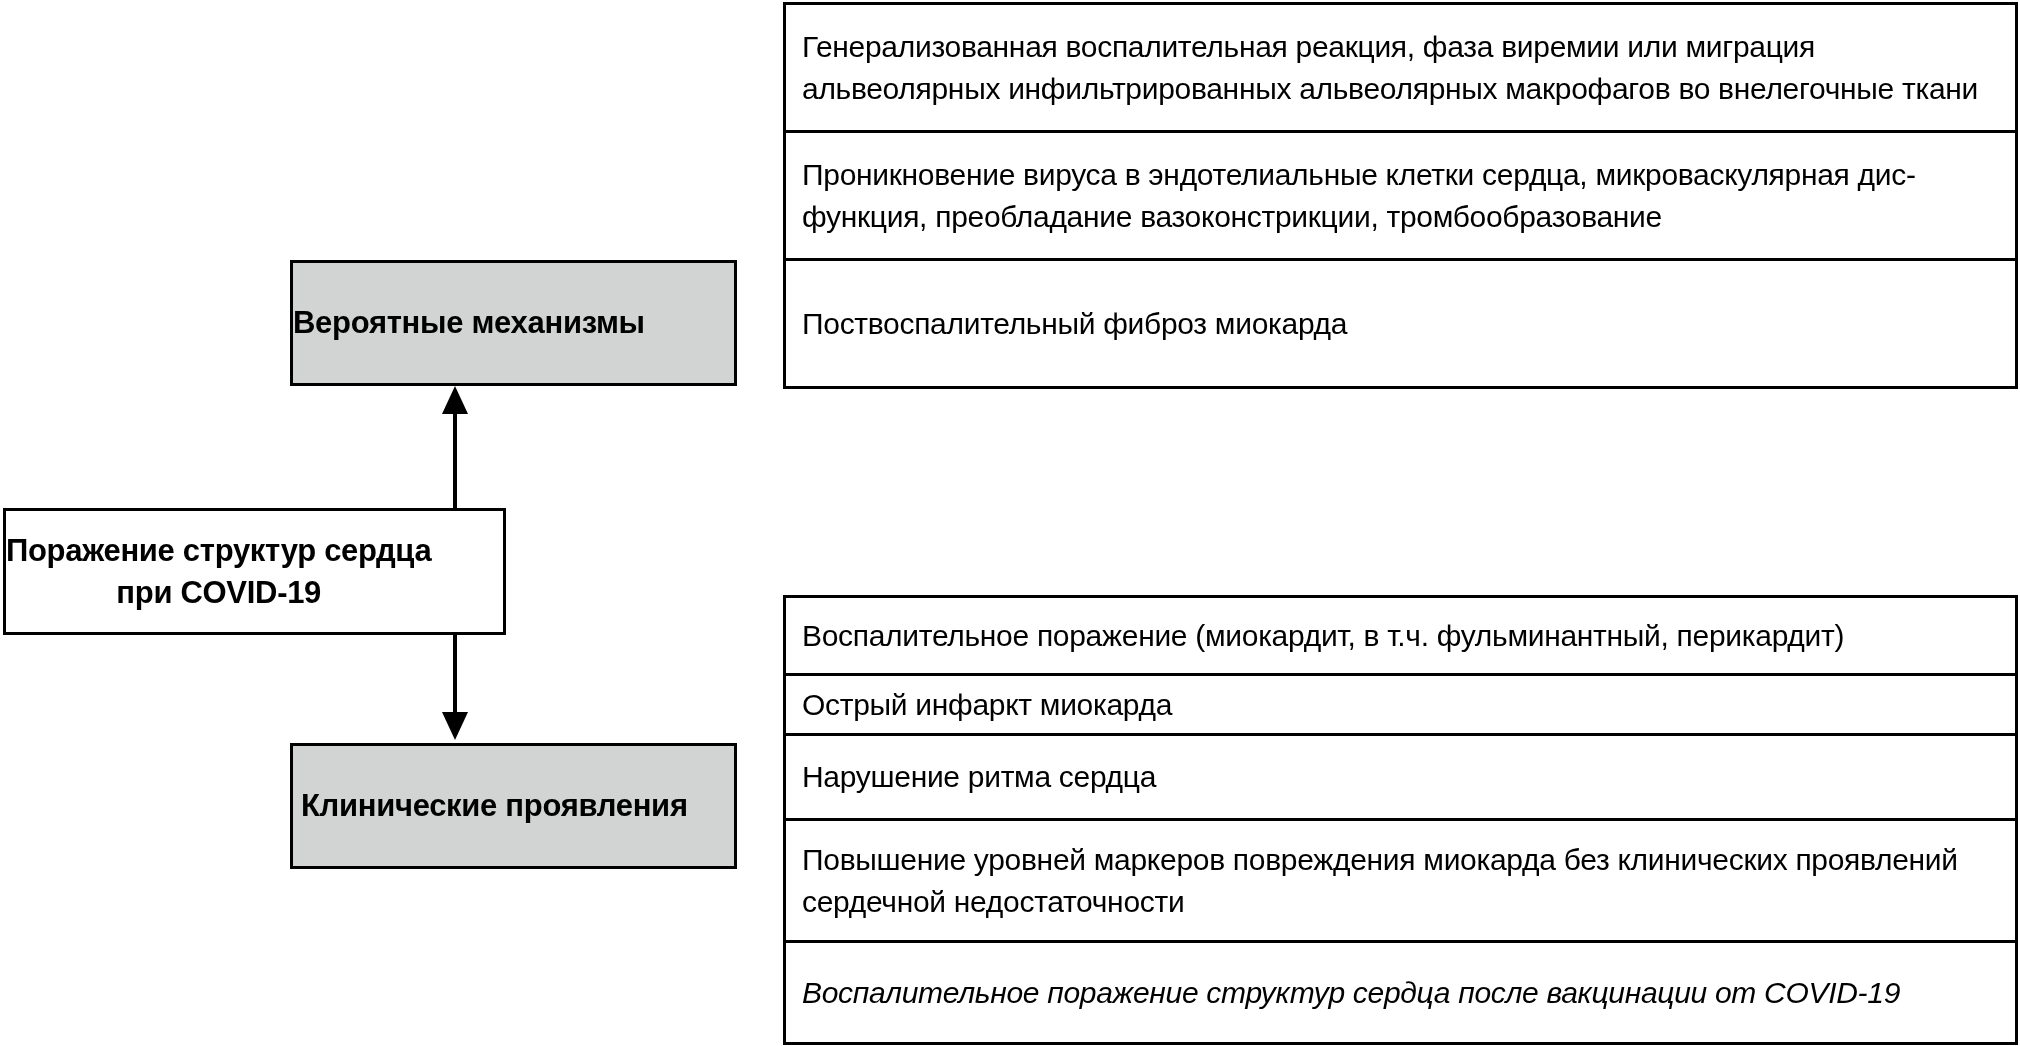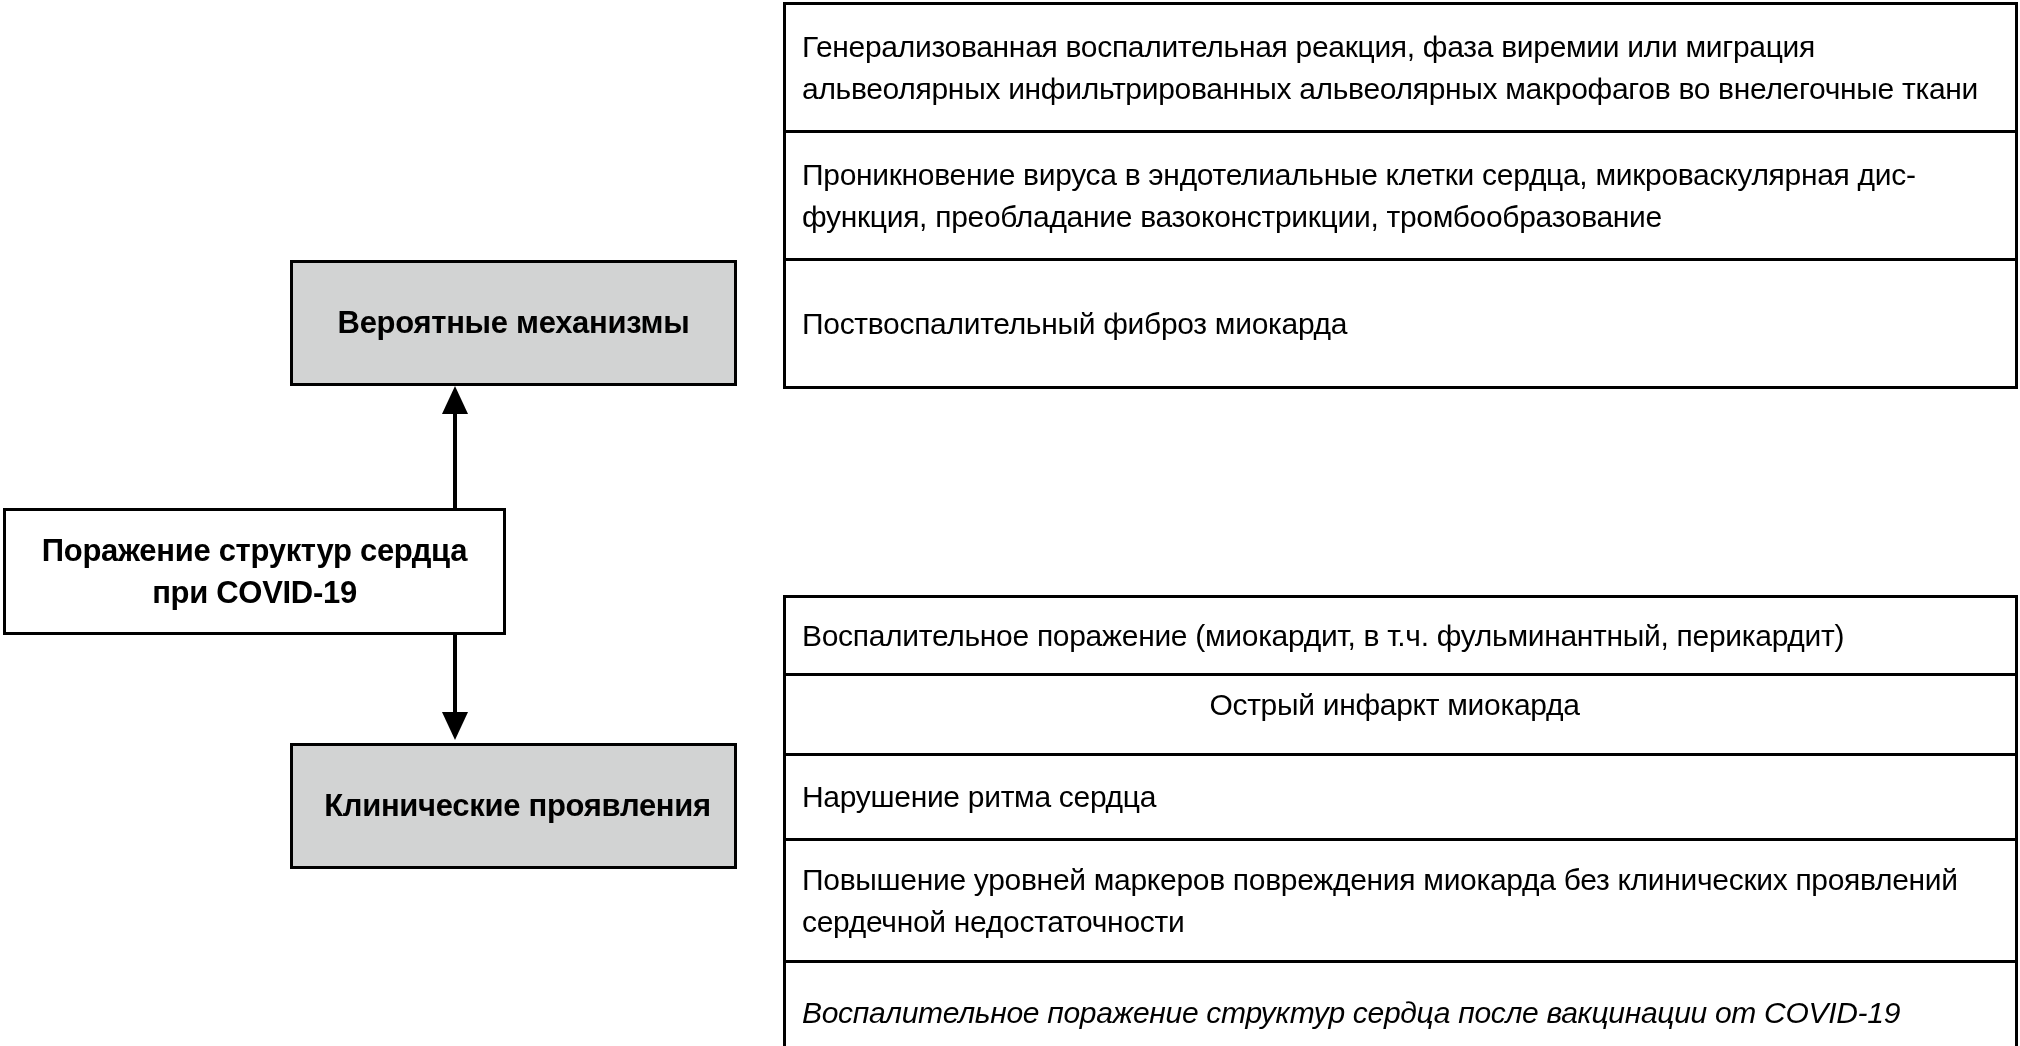--- a/index.html
+++ b/index.html
@@ -17,21 +17,21 @@
     overflow: hidden;
   }
 
   
   .box {
     position: absolute;
     box-sizing: border-box;
     border: 3px solid #000000;
     display: flex;
     align-items: center;
-    justify-content: center;
+    justify-content: flex-start;
     text-align: center;
     font-weight: bold;
     font-size: 31px;
     line-height: 42px;
     letter-spacing: -0.3px;
     white-space: pre-line;
   }
   .main-box {
     left: 3px;
     top: 508px;
@@ -90,22 +90,22 @@
   }
   .row + .row { border-top: 3px solid #000000; }
 
   .mechanisms-table .row:nth-child(1) { height: 125px; }
   .mechanisms-table .row:nth-child(2) { height: 128px; }
   .mechanisms-table .row:nth-child(3) { height: 128px; }
   .mechanisms-table .row:nth-child(4) { height: 84px;  }
   .mechanisms-table .row:nth-child(5) { height: 80px;  }
 
   .manifestations-table .row:nth-child(1) { height: 75px;  }
-  .manifestations-table .row:nth-child(2) { height: 60px; justify-content: center;  }
-  .manifestations-table .row:nth-child(3) { height: 85px; margin-top: 20px;  }
+  .manifestations-table .row:nth-child(2) { height: 60px;  }
+  .manifestations-table .row:nth-child(3) { height: 85px;  }
   .manifestations-table .row:nth-child(4) { height: 122px; }
   .manifestations-table .row:nth-child(5) { height: 102px; font-style: italic;  }
 </style>
 </head>
 <body>
 
 <div class="canvas">
 
   <div class="box main-box">
     <span>Поражение структур сердца

